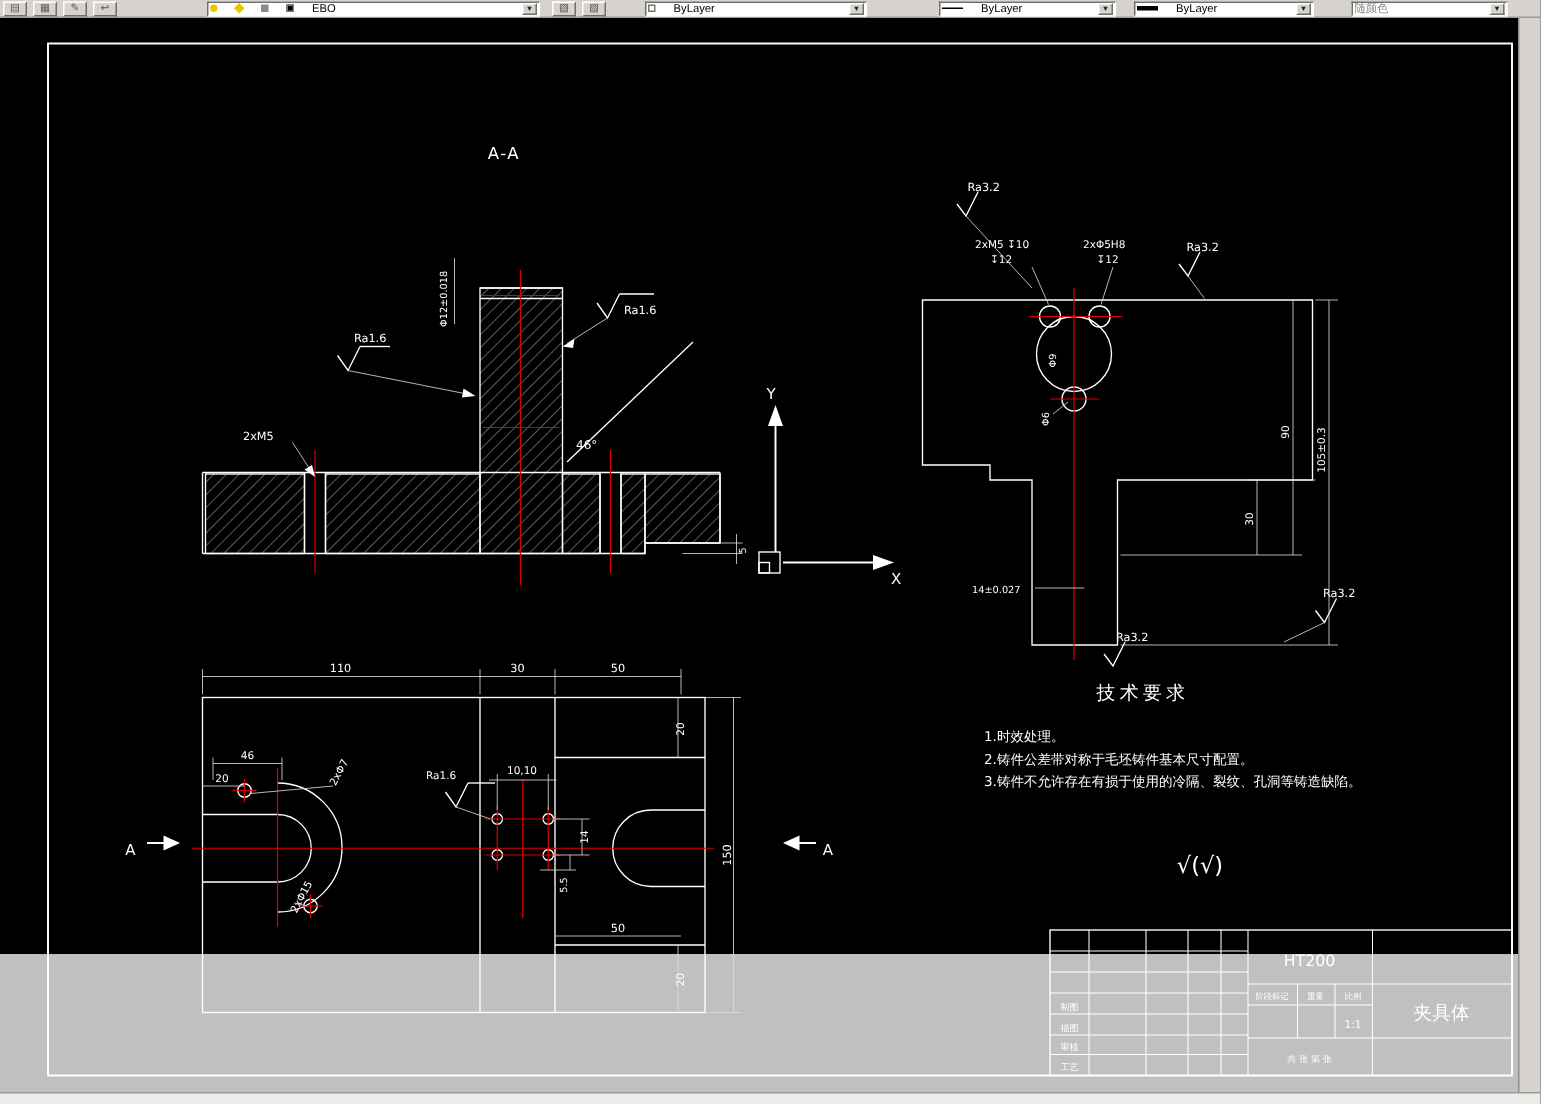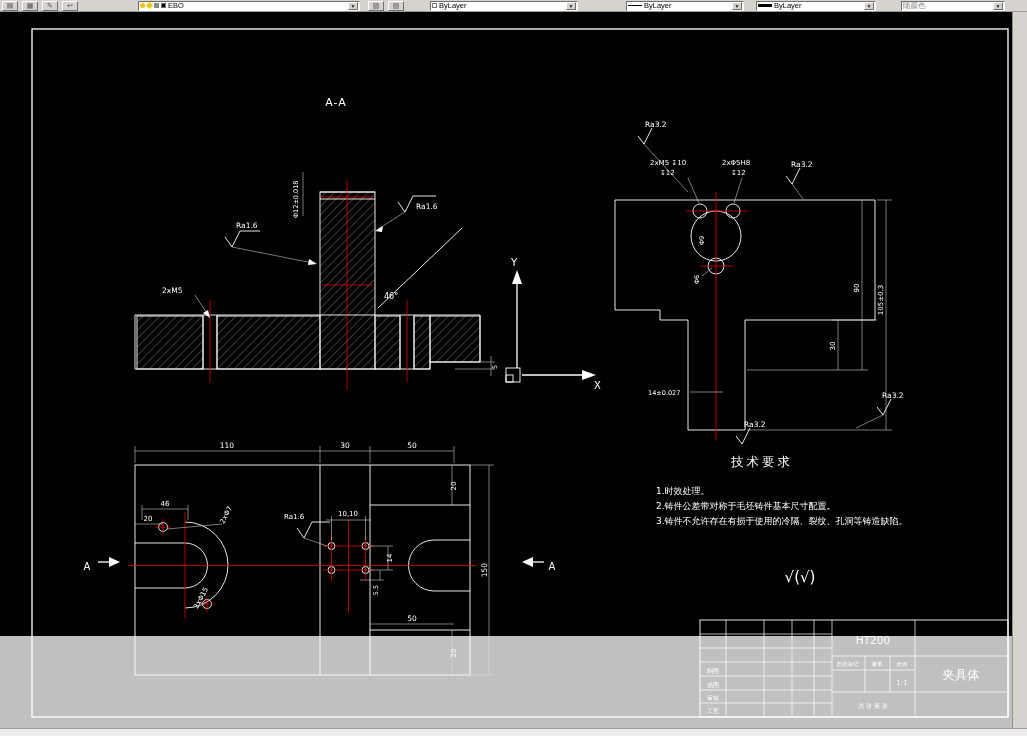--- a/index.html
+++ b/index.html
@@ -6,21 +6,21 @@
   body{width:1027px;height:736px;background:#c0c0c0;position:relative;overflow:hidden;
        font-family:"Liberation Sans",sans-serif;}
   
   .toolbar{position:absolute;top:0;left:0;width:1027px;height:12px;background:#d6d3ce;
            border-bottom:1px solid #9a9a9a;display:flex;align-items:center;padding:0 2px;
            box-sizing:border-box;font-size:7.5px;color:#000;}
   .tbtn{width:16px;height:10px;margin-right:4px;background:#d6d3ce;border:1px solid;
         border-color:#fff #6f6f6f #6f6f6f #fff;display:flex;align-items:center;
         justify-content:center;font-size:7px;line-height:1;color:#555;box-sizing:border-box;}
   .combo{height:10px;background:#fff;border:1px solid;border-color:#6f6f6f #fff #fff #6f6f6f;
-         display:flex;align-items:center;gap:2px;padding:0 1px;box-sizing:border-box;
+         display:flex;align-items:center;gap:12px;padding:0 1px;box-sizing:border-box;
          font-size:7.5px;white-space:nowrap;}
   .combo .arrow{margin-left:auto;width:10px;height:8px;background:#d6d3ce;border:1px solid;
         border-color:#fff #6f6f6f #6f6f6f #fff;font-size:5px;display:flex;align-items:center;
         justify-content:center;color:#222;box-sizing:border-box;}
   .mini{display:inline-block;width:5px;height:5px;}
   .bulb{background:#e8c700;border-radius:50%;}
   .sun{background:#e8c700;transform:rotate(45deg);}
   .lock{background:#8a8a8a;}
   .swatch{border:1px solid #777;box-sizing:border-box;}
   .sw-black{background:#000;}

